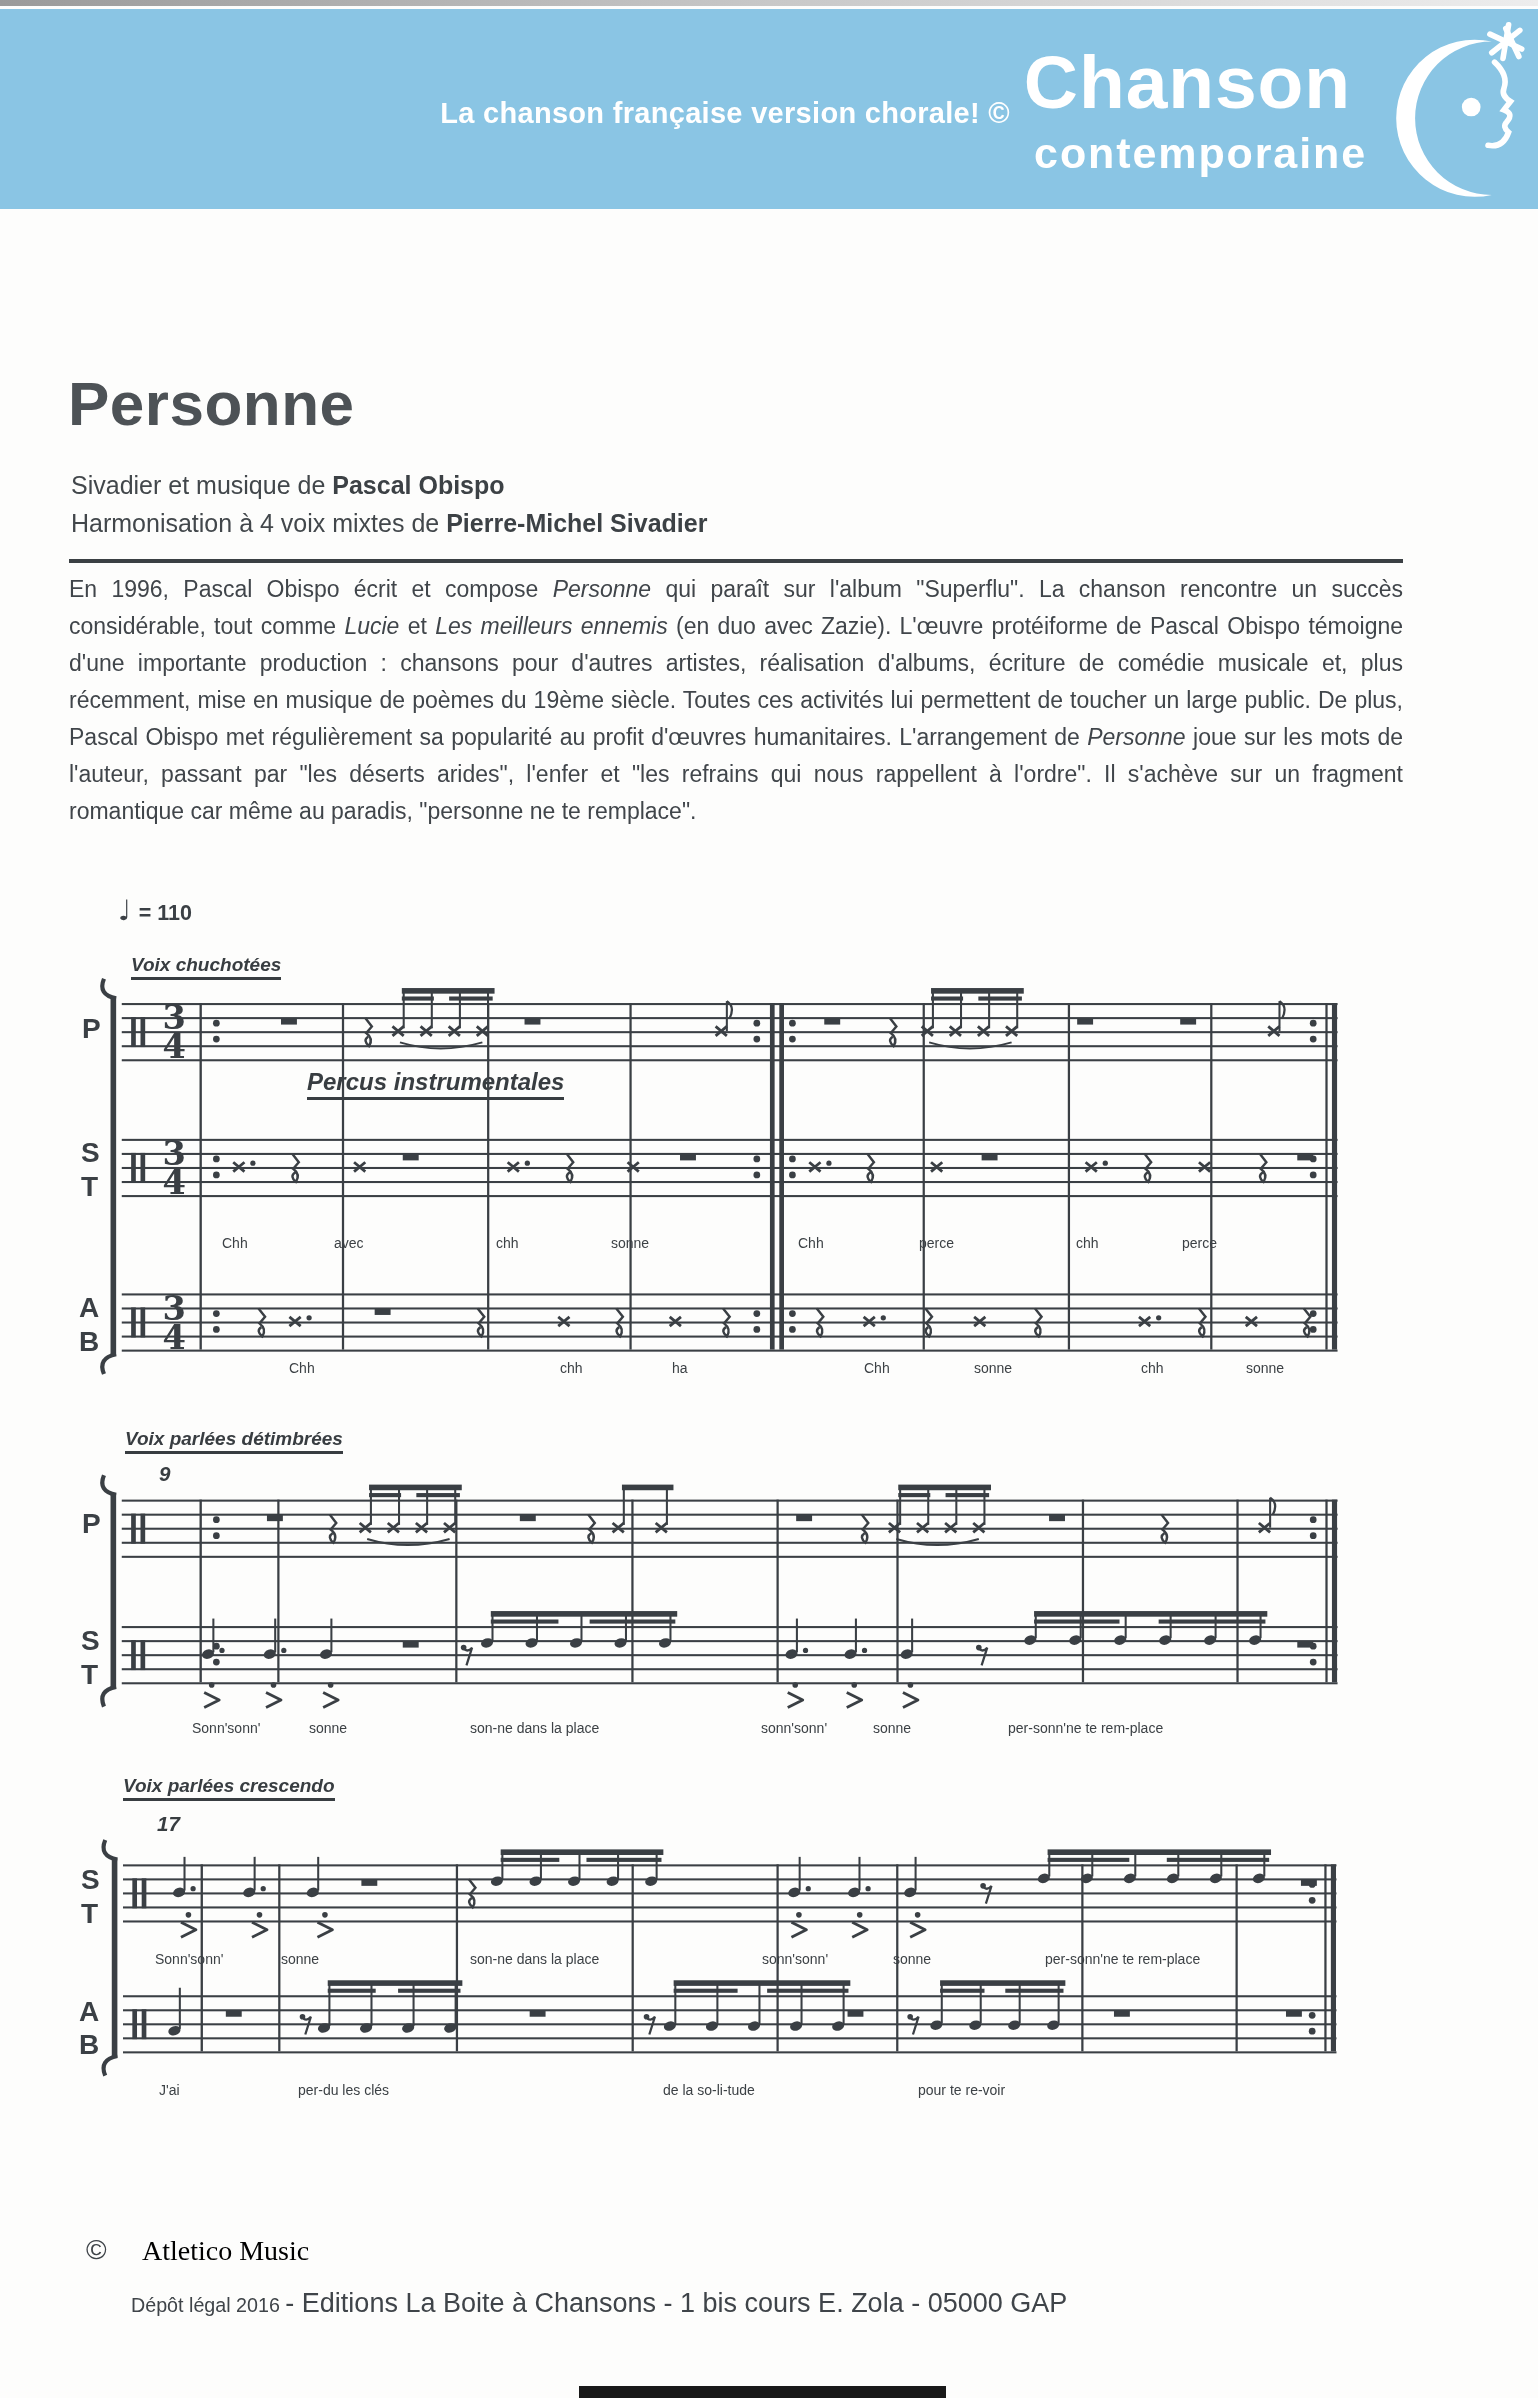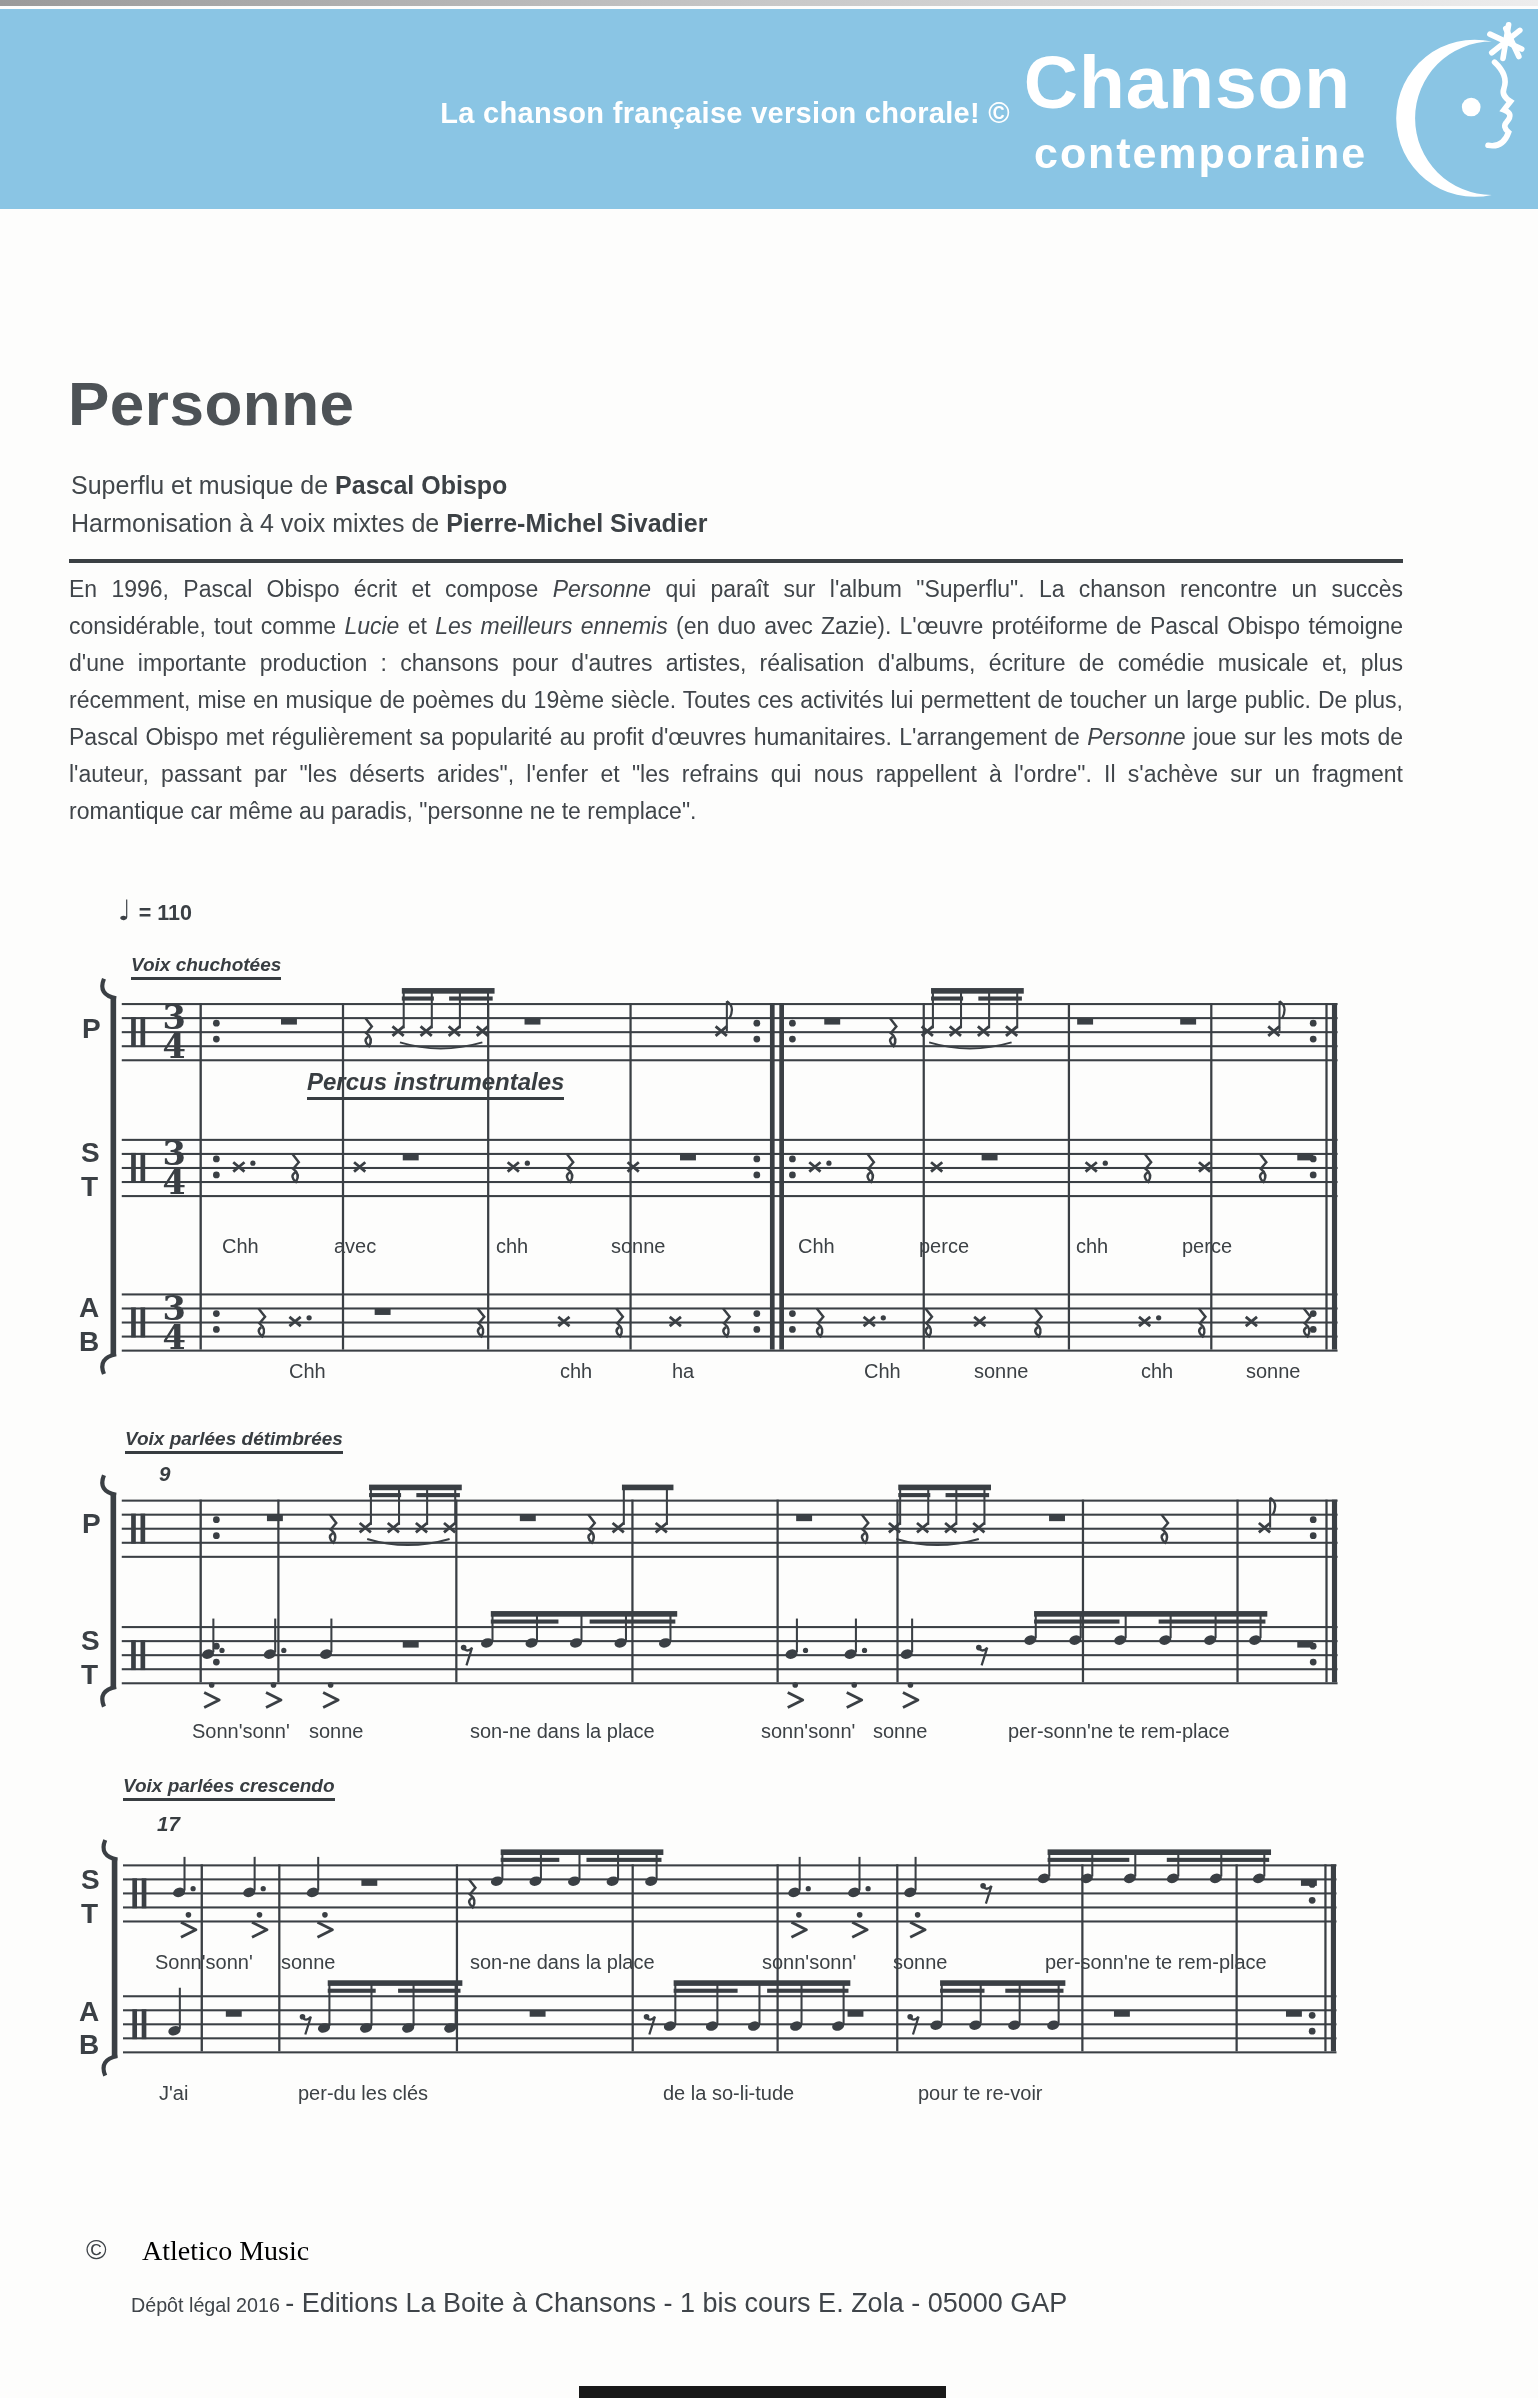--- a/index.html
+++ b/index.html
@@ -27,21 +27,21 @@
          line-height:37px;text-align:justify;color:#40454a;}
   .intro i{font-style:italic;}
   
   .tempo{position:absolute;left:118px;top:894px;font-size:21.5px;font-weight:600;color:#3b4045;}
   .tempo .notechar{font-family:"DejaVu Sans",sans-serif;font-size:28px;margin-right:7.5px;font-weight:400;}
   .sechead{position:absolute;font-size:19px;font-weight:bold;font-style:italic;color:#383d41;
            border-bottom:3.3px solid #383d41;padding-bottom:0.9px;white-space:nowrap;}
   .mnum{position:absolute;font-size:20.6px;font-weight:bold;font-style:italic;color:#383d41;}
   .plabel{position:absolute;font-size:28px;font-weight:bold;color:#3b4045;line-height:1;}
   .lyrics{position:absolute;left:0;width:1538px;height:30px;}
-  .lyrics span{position:absolute;top:0;font-size:20px;color:#3c4145;white-space:pre;}
+  .lyrics span{position:absolute;top:0;font-size:14px;color:#3c4145;white-space:pre;}
   .sys-svg{position:absolute;left:0;overflow:visible;}
   
   .copysym{position:absolute;left:86px;top:2234px;font-size:28px;color:#3f4449;}
   .pubname{position:absolute;left:142px;top:2235px;font-size:28px;color:#000000;font-family:Liberation Serif, serif;}
   .legal{position:absolute;left:131px;top:2288px;white-space:nowrap;color:#3f4449;}
   .legal .small{font-size:19.7px;}
   .legal .big{font-size:27px;}
   .bottombar{position:absolute;left:579px;top:2386px;width:367px;height:12px;background:#191919;}
 </style>
 </head>
@@ -62,21 +62,21 @@
       <g stroke="#ffffff" stroke-width="6" stroke-linecap="round">
         <line x1="146" y1="4" x2="140" y2="40"></line>
         <line x1="126" y1="14" x2="160" y2="30"></line>
         <line x1="128" y1="34" x2="158" y2="10"></line>
         <line x1="143" y1="8" x2="157" y2="38"></line>
       </g>
     </svg>
   </div>
 
   <h1 class="title">Personne</h1>
-  <div class="credit c1"><span>Superflu et musique de </span><b>Pascal Obispo</b></div>
+  <div class="credit c1"><span>Sivadier et musique de </span><b>Pascal Obispo</b></div>
   <div class="credit c2"><span>Harmonisation à 4 voix mixtes de </span><b>Pierre-Michel Sivadier</b></div>
   <div class="rule"></div>
 
   <p class="intro"><span>En 1996, Pascal Obispo écrit et compose </span><i>Personne</i><span> qui paraît sur l'album "Superflu". La chanson rencontre un succès considérable, tout comme </span><i>Lucie</i><span> et </span><i>Les meilleurs ennemis</i><span> (en duo avec Zazie). L'œuvre protéiforme de Pascal Obispo témoigne d'une importante production : chansons pour d'autres artistes, réalisation d'albums, écriture de comédie musicale et, plus récemment, mise en musique de poèmes du 19ème siècle. Toutes ces activités lui permettent de toucher un large public. De plus, Pascal Obispo met régulièrement sa popularité au profit d'œuvres humanitaires. L'arrangement de </span><i>Personne</i><span> joue sur les mots de l'auteur, passant par "les déserts arides", l'enfer et "les refrains qui nous rappellent à l'ordre". Il s'achève sur un fragment romantique car même au paradis, "personne ne te remplace".</span></p>
 
   <div class="tempo"><span class="notechar">♩</span><span>= 110</span></div>
 
   <div class="sechead" style="left:131px;top:954px">Voix chuchotées</div>
   <div class="sechead" style="left:307px;top:1068px;font-size:24px">Percus instrumentales</div>
   <div class="sechead" style="left:125px;top:1428px">Voix parlées détimbrées</div>

